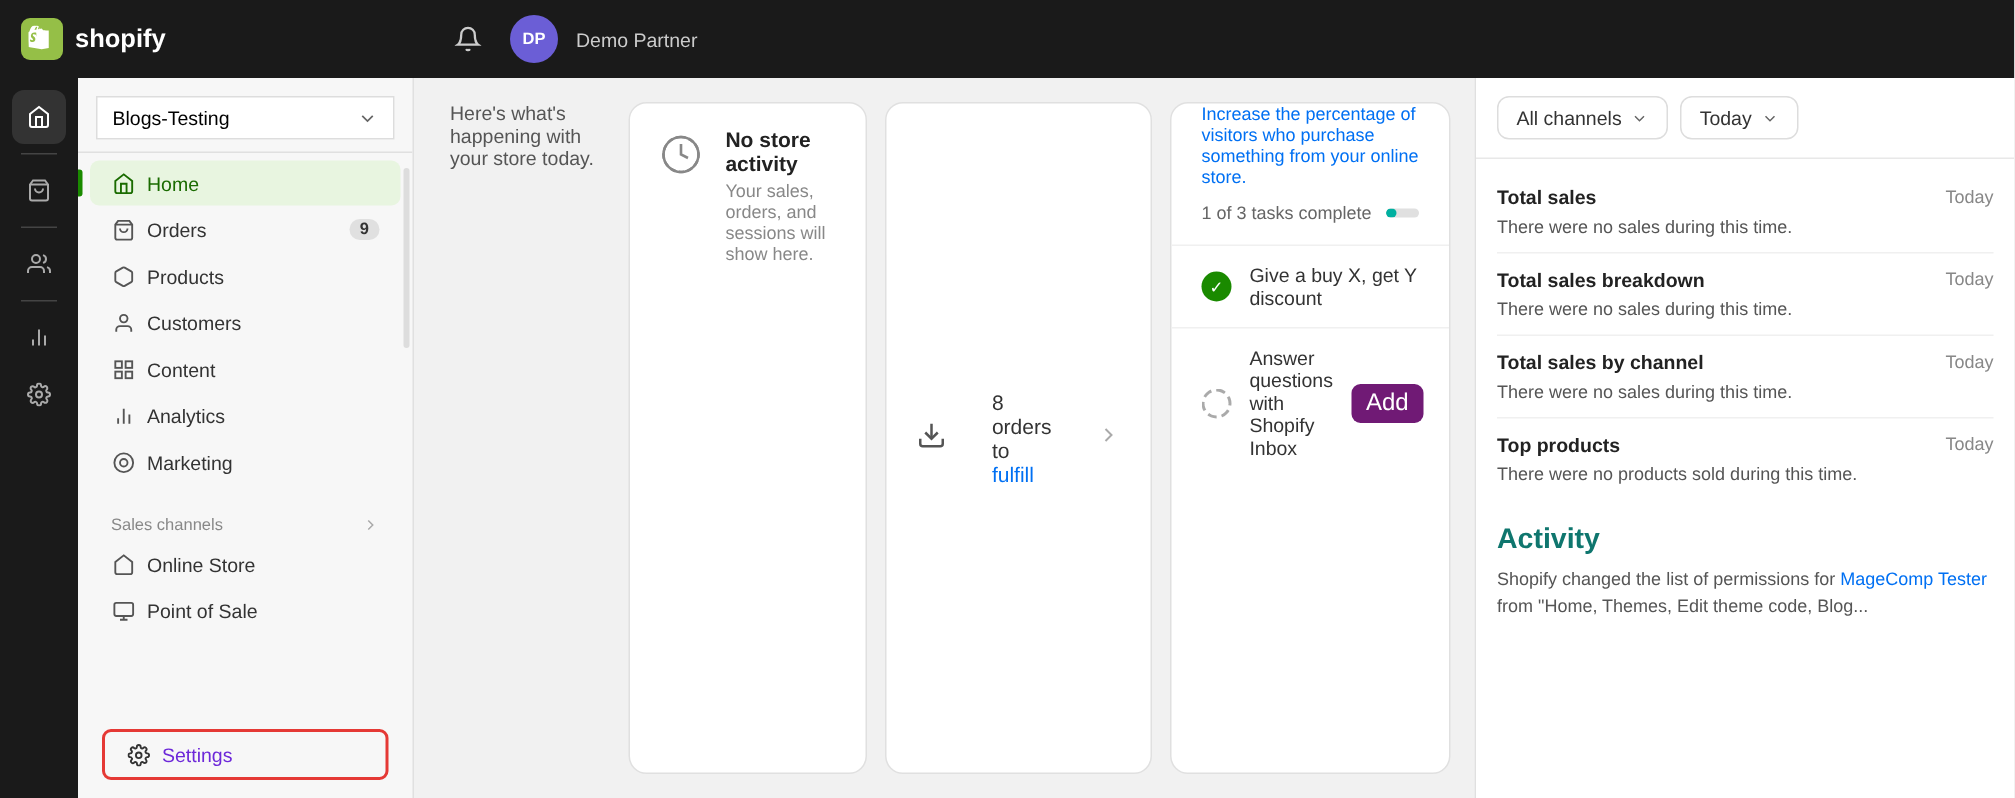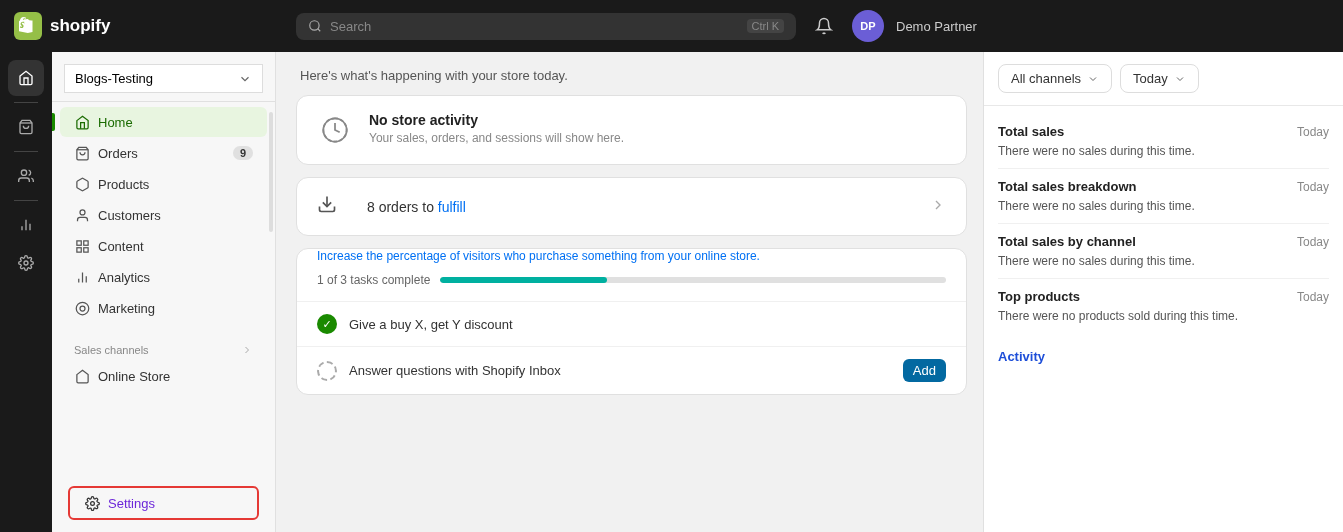--- a/index.html
+++ b/index.html
@@ -106,21 +106,21 @@
       border-radius: 2px;
     }
 
     
     .main {
       flex: 1;
       background: #f1f1f1;
       overflow-y: auto;
       padding: 16px;
       display: flex;
-      flex-direction: column;
+      flex-direction: row;
       gap: 12px;
     }
     .main-greeting {
       font-size: 13px;
       color: #555;
       padding: 0 4px;
     }
 
     .card {
       background: #fff;
@@ -260,30 +260,30 @@
     .filter-btn svg { color: #666; }
 
     .stats-section { padding: 8px 14px; }
     .stat-block {
       padding: 10px 0;
       border-bottom: 1px solid #f0f0f0;
     }
     .stat-block:last-child { border-bottom: none; }
     .stat-header {
       display: flex;
-      align-items: flex-end;
+      align-items: flex-start;
       justify-content: space-between;
       margin-bottom: 4px;
     }
     .stat-title { font-size: 13px; font-weight: 600; color: #222; }
     .stat-date { font-size: 12px; color: #888; }
     .stat-value { font-size: 12px; color: #555; }
 
     .activity-section { padding: 8px 14px; }
-    .activity-title { font-size: 13px; font-weight: 600; color: #1d4ed8; margin-bottom: 6px; }
+    .activity-title { font-size: 19px; font-weight: 600; color: #0f766e; margin-bottom: 6px; }
     .activity-text { font-size: 12px; color: #555; line-height: 1.5; }
     .activity-text a { color: #0070f3; text-decoration: none; }
     
 
     
     .app-shell {
       display: flex;
       width: 1343px;
       height: 532px;
       overflow: hidden;
@@ -555,20 +555,30 @@
             </svg>
           </div>
           <div class="nav-item">
             <span class="nav-icon">
               <svg width="15" height="15" viewBox="0 0 24 24" fill="none" stroke="#555" stroke-width="2">
                 <path d="M3 9l9-7 9 7v11a2 2 0 01-2 2H5a2 2 0 01-2-2z"></path>
               </svg>
             </span>
             <span>Online Store</span>
           </div>
+          <div class="nav-item">
+            <span class="nav-icon">
+              <svg width="15" height="15" viewBox="0 0 24 24" fill="none" stroke="#555" stroke-width="2">
+                <rect x="2" y="3" width="20" height="14" rx="2" ry="2"></rect>
+                <line x1="8" y1="21" x2="16" y2="21"></line>
+                <line x1="12" y1="17" x2="12" y2="21"></line>
+              </svg>
+            </span>
+            <span>Point of Sale</span>
+          </div>
         </div>
 
         <div style="flex:1;"></div>
 
         <div style="padding: 8px;">
           <div class="settings-item">
             <span class="nav-icon">
               <svg width="15" height="15" viewBox="0 0 24 24" fill="none" stroke="#333" stroke-width="2">
                 <circle cx="12" cy="12" r="3"></circle>
                 <path d="M19.4 15a1.65 1.65 0 00.33 1.82l.06.06a2 2 0 010 2.83 2 2 0 01-2.83 0l-.06-.06a1.65 1.65 0 00-1.82-.33 1.65 1.65 0 00-1 1.51V21a2 2 0 01-4 0v-.09A1.65 1.65 0 009 19.4a1.65 1.65 0 00-1.82.33l-.06.06a2 2 0 01-2.83-2.83l.06-.06A1.65 1.65 0 004.68 15a1.65 1.65 0 00-1.51-1H3a2 2 0 010-4h.09A1.65 1.65 0 004.6 9a1.65 1.65 0 00-.33-1.82l-.06-.06a2 2 0 012.83-2.83l.06.06A1.65 1.65 0 009 4.68a1.65 1.65 0 001-1.51V3a2 2 0 014 0v.09a1.65 1.65 0 001 1.51 1.65 1.65 0 001.82-.33l.06-.06a2 2 0 012.83 2.83l-.06.06A1.65 1.65 0 0019.4 9a1.65 1.65 0 001.51 1H21a2 2 0 010 4h-.09a1.65 1.65 0 00-1.51 1z"></path>
@@ -577,28 +587,20 @@
             <span>Settings</span>
           </div>
         </div>
       </div>
     </div>
   </div>
 
   <div style="flex:1; display:flex; flex-direction:column; overflow:hidden;">
 
     <div style="height:52px; background:#1a1a1a; display:flex; align-items:center; padding:0 16px; gap:12px; flex-shrink:0;">
-      <div class="search-bar">
-        <svg width="14" height="14" viewBox="0 0 24 24" fill="none" stroke="#aaa" stroke-width="2">
-          <circle cx="11" cy="11" r="8"></circle>
-          <line x1="21" y1="21" x2="16.65" y2="16.65"></line>
-        </svg>
-        <span style="color:#888;">Search</span>
-        <span class="search-bar-shortcut">Ctrl K</span>
-      </div>
       <div class="header-right">
         <div class="notif-btn">
           <svg width="18" height="18" viewBox="0 0 24 24" fill="none" stroke="#ccc" stroke-width="2">
             <path d="M18 8A6 6 0 006 8c0 7-3 9-3 9h18s-3-2-3-9"></path>
             <path d="M13.73 21a2 2 0 01-3.46 0"></path>
           </svg>
         </div>
         <div class="avatar" style="background: rgb(107, 94, 214);">DP</div>
         <span class="partner-name">Demo Partner</span>
       </div>
@@ -649,21 +651,21 @@
               <div class="progress-bar-fill" style="width: 33%;"></div>
             </div>
           </div>
           <div class="task-item">
             <div class="task-check-done">✓</div>
             <span>Give a buy X, get Y discount</span>
           </div>
           <div class="task-item">
             <div class="task-check-pending"></div>
             <span>Answer questions with Shopify Inbox</span>
-            <span style="margin-left:auto; background:#0369a1; color:#fff; padding:4px 10px; border-radius:6px; font-size:13px; cursor:pointer;">Add</span>
+            <span style="margin-left:auto; background:#701a75; color:#fff; padding:4px 10px; border-radius:6px; font-size:16px; cursor:pointer;">Add</span>
           </div>
         </div>
       </div>
 
       <div class="right-panel">
         <div class="right-panel-header">
           <button class="filter-btn">
             <span>All channels</span>
             <svg width="12" height="12" viewBox="0 0 24 24" fill="none" stroke="#666" stroke-width="2">
               <polyline points="6 9 12 15 18 9"></polyline>
@@ -703,18 +705,21 @@
             <div class="stat-header">
               <span class="stat-title">Top products</span>
               <span class="stat-date">Today</span>
             </div>
             <span class="stat-value">There were no products sold during this time.</span>
           </div>
         </div>
 
         <div class="activity-section">
           <div class="activity-title">Activity</div>
+          <div class="activity-text">
+            Shopify changed the list of permissions for <a href="#">MageComp Tester</a> from "Home, Themes, Edit theme code, Blog...
+          </div>
         </div>
       </div>
 
     </div>
   </div>
 </div>
 
 </body></html>

